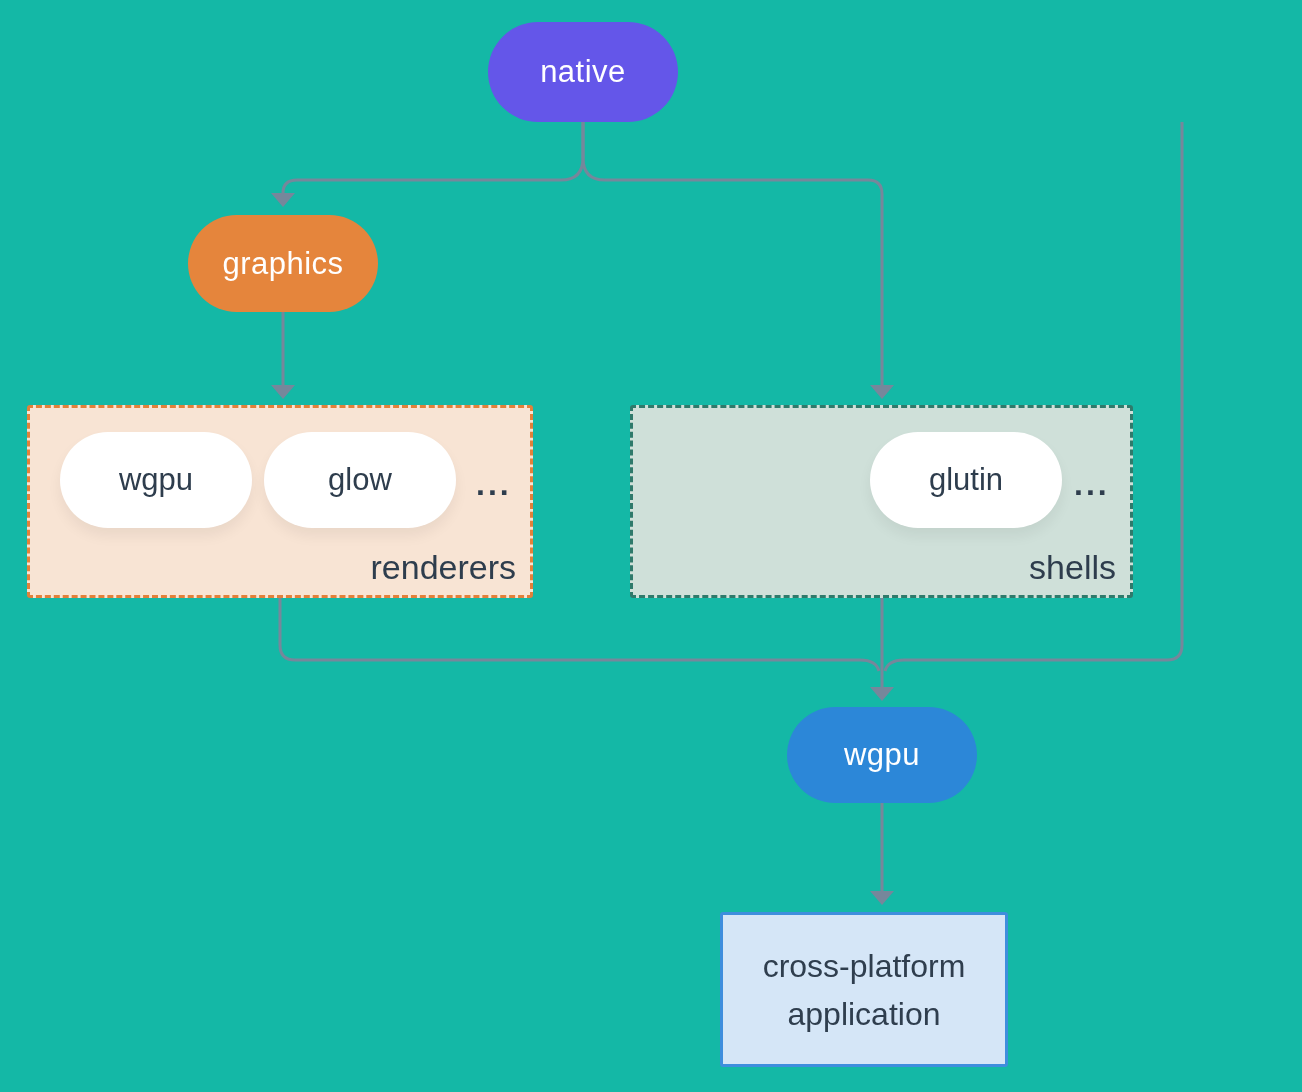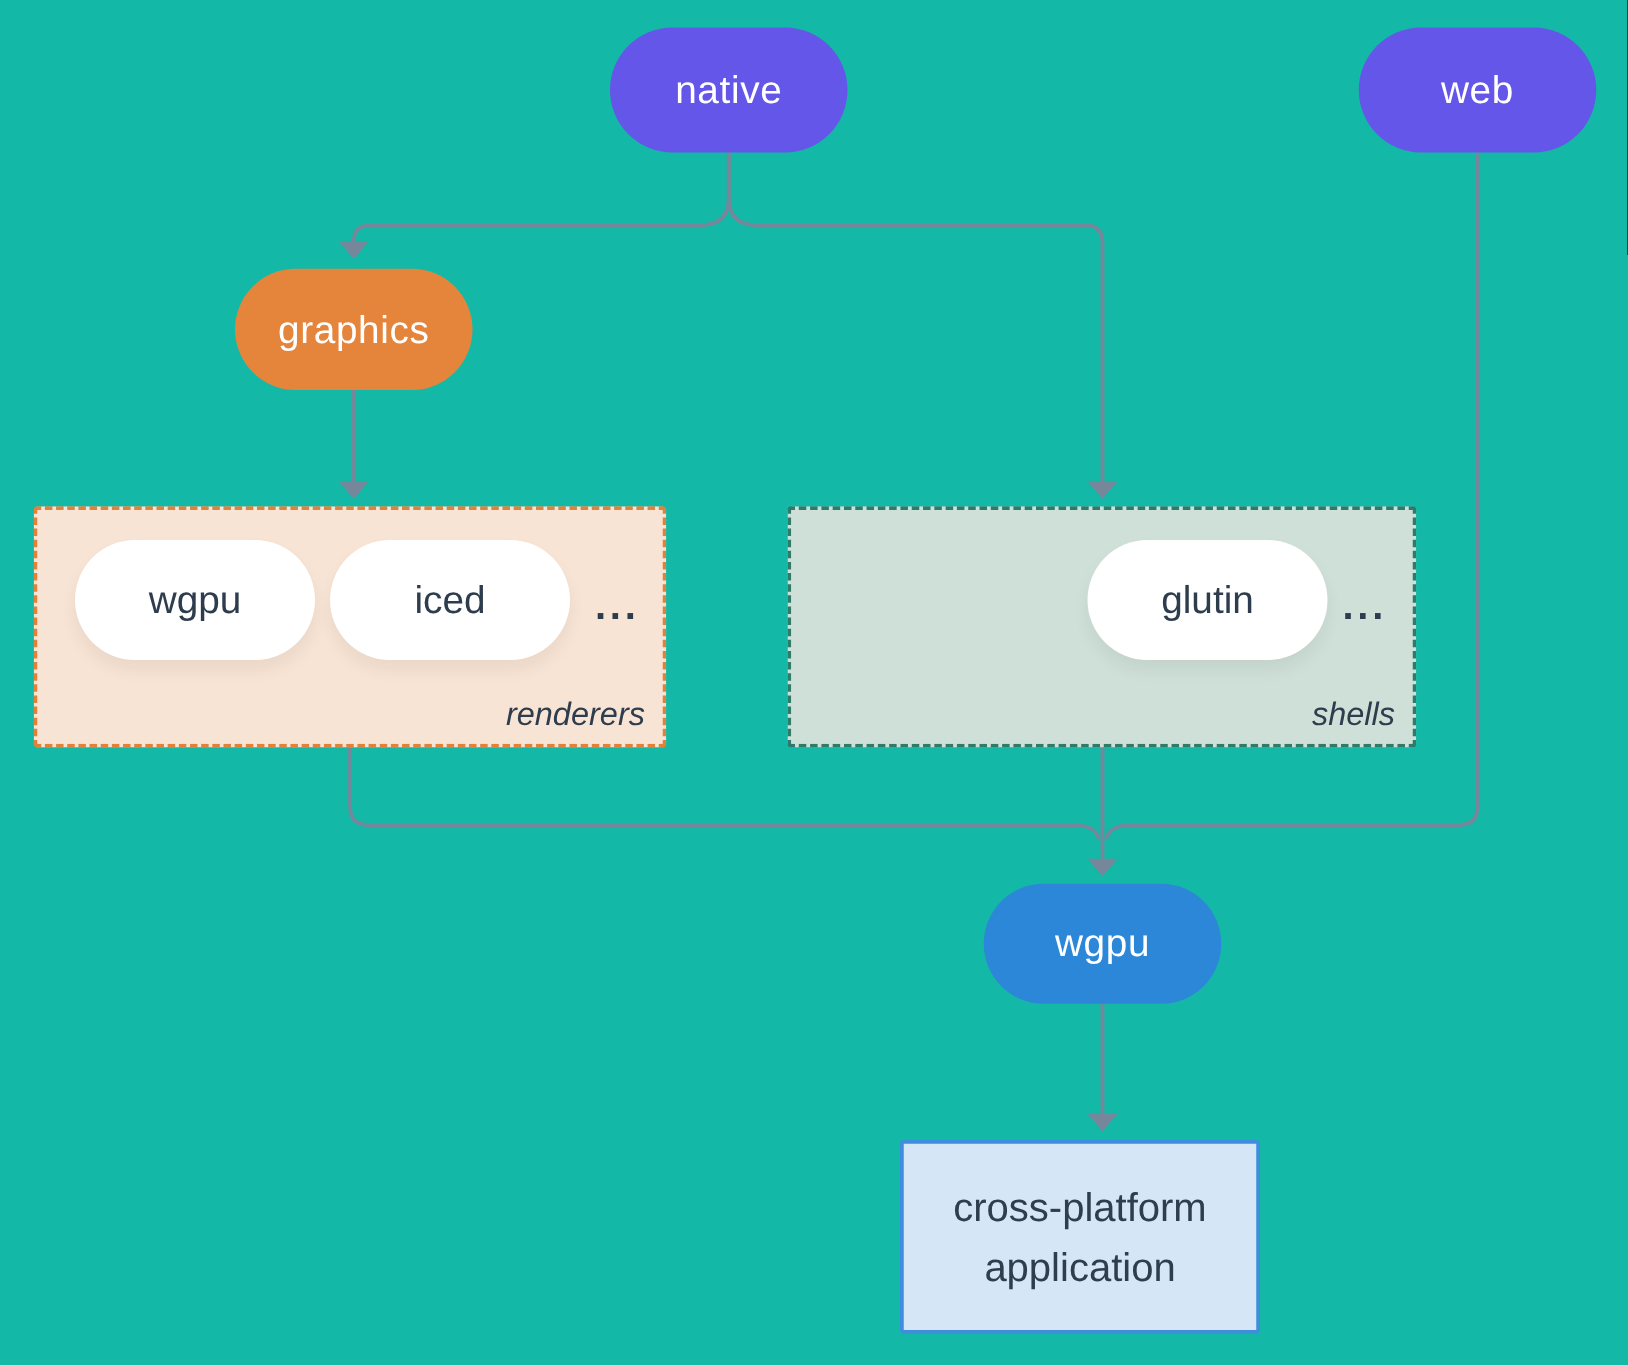--- a/index.html
+++ b/index.html
@@ -49,22 +49,21 @@
   .group-box {
     position: absolute;
     border: 3px dashed;
     border-radius: 3px;
     box-sizing: border-box;
   }
   .group-label {
     position: absolute;
     right: 14px;
     bottom: 8px;
-    font-size: 26px;
-    font-style: italic;
+    font-size: 34px;
   }
   .ellipsis {
     position: absolute;
     font-size: 32px;
     font-weight: bold;
     letter-spacing: 3px;
     line-height: 1;
   }
   .app-box {
     position: absolute;
@@ -116,35 +115,34 @@
 
     <polygon points="283,207 271,193 295,193" fill="#76879B"></polygon>
     <polygon points="882,399 870,385 894,385" fill="#76879B"></polygon>
     <polygon points="283,399 271,385 295,385" fill="#76879B"></polygon>
     <polygon points="882,701 870,687 894,687" fill="#76879B"></polygon>
     <polygon points="882,905 870,891 894,891" fill="#76879B"></polygon>
   </svg>
 
   <div id="node-native" class="pill" style="background-color: rgb(100, 86, 233); color: rgb(255, 255, 255);">native</div>
 
-  <div id="node-web" class="pill" style="background-color: rgb(100, 86, 233); color: rgb(255, 255, 255);">web</div>
 
   <div id="node-graphics" class="pill" style="background-color: rgb(229, 133, 60); color: rgb(255, 255, 255);">graphics</div>
 
   <div id="group-renderers" class="group-box" style="background-color: rgb(248, 228, 212); border-color: rgb(226, 129, 58);">
     <span class="group-label" style="color: rgb(46, 61, 77);">renderers</span>
   </div>
 
   <div id="group-shells" class="group-box" style="background-color: rgb(207, 224, 217); border-color: rgb(47, 122, 107);">
     <span class="group-label" style="color: rgb(46, 61, 77);">shells</span>
   </div>
 
   <div id="chip-wgpu" class="chip" style="background-color: rgb(255, 255, 255); color: rgb(46, 61, 77);">wgpu</div>
 
-  <div id="chip-glow" class="chip" style="background-color: rgb(255, 255, 255); color: rgb(46, 61, 77);">iced</div>
+  <div id="chip-glow" class="chip" style="background-color: rgb(255, 255, 255); color: rgb(46, 61, 77);">glow</div>
 
   <span id="ellipsis-renderers" class="ellipsis" style="color: rgb(46, 61, 77);">...</span>
 
 
   <div id="chip-glutin" class="chip" style="background-color: rgb(255, 255, 255); color: rgb(46, 61, 77);">glutin</div>
 
   <span id="ellipsis-shells" class="ellipsis" style="color: rgb(46, 61, 77);">...</span>
 
   <div id="node-iced" class="pill" style="background-color: rgb(44, 135, 216); color: rgb(255, 255, 255);">wgpu</div>
 

